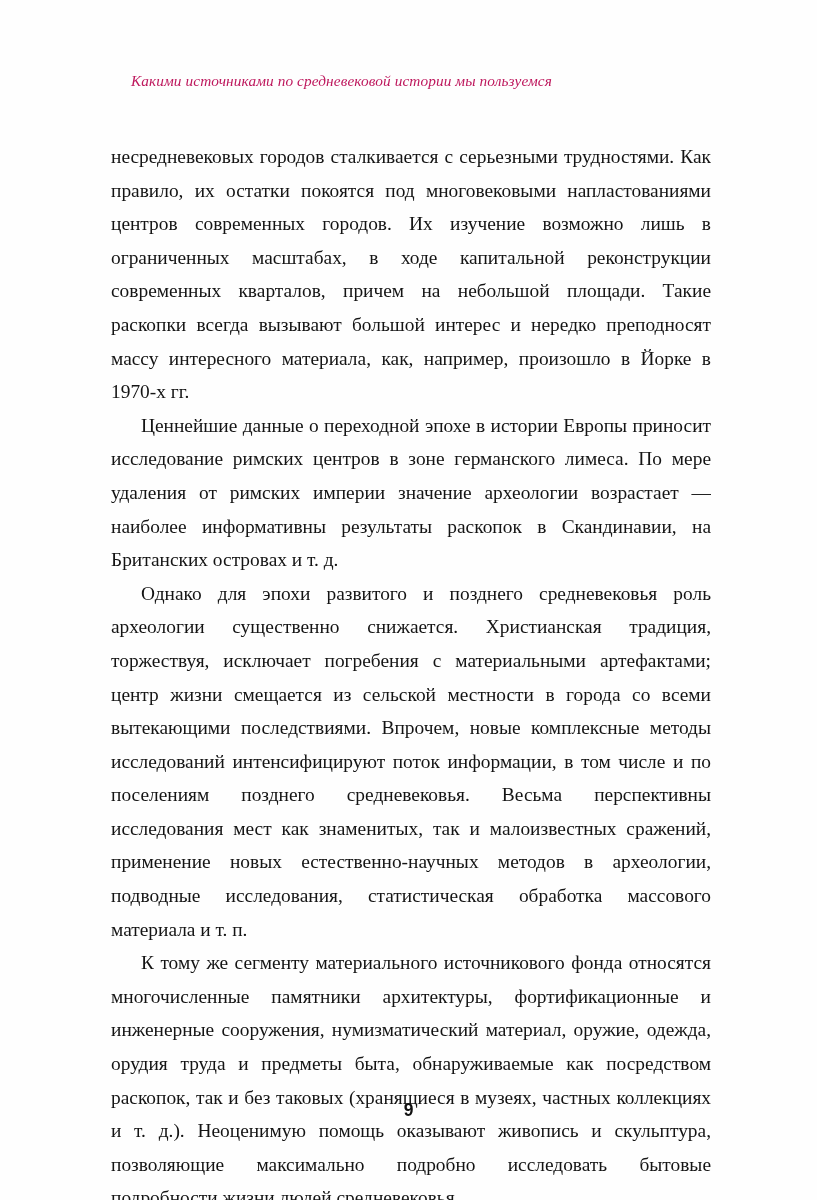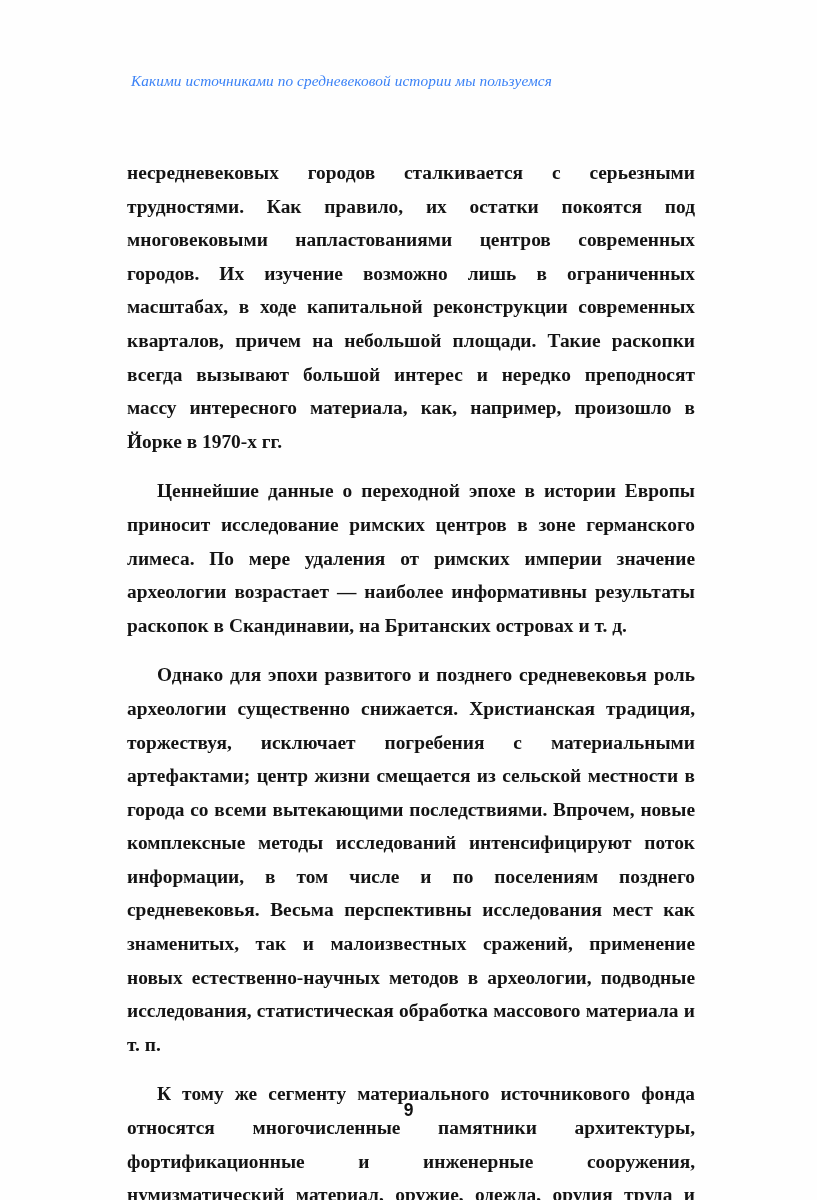--- a/index.html
+++ b/index.html
@@ -25,40 +25,39 @@
     box-sizing: border-box;
   }
   .running-head {
     position: absolute;
     left: 131px;
     top: 72px;
     width: 560px;
     font-style: italic;
     font-size: 15.3px;
     letter-spacing: 0.1px;
-    color: #3b82f6;
+    color: #be185d;
     white-space: nowrap;
     font-family: Liberation Serif, serif;
   }
   .body-text {
     position: absolute;
     left: 111px;
     top: 140px;
     width: 600px;
     font-size: 19.4px;
     line-height: 33.6px;
     text-align: justify;
     text-justify: inter-word;
     color: #141414;
     hyphens: manual;
   }
   .body-text p {
-    margin: 16px;
+    margin: 0;
     text-indent: 0;
-    font-weight: bold;
   }
   .body-text p.indent {
     text-indent: 30px;
   }
   .folio {
     position: absolute;
     left: 0;
     top: 1100px;
     width: 817px;
     text-align: center;

